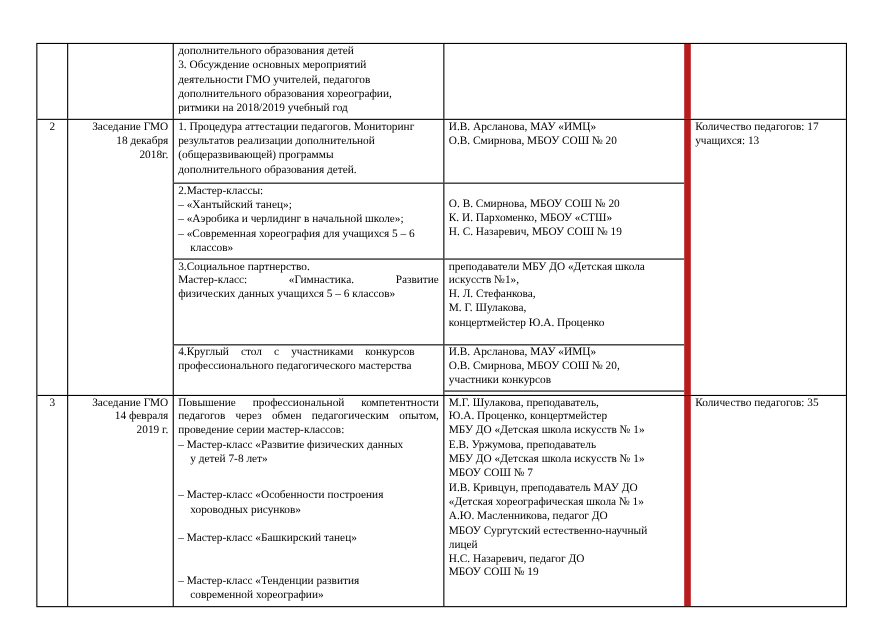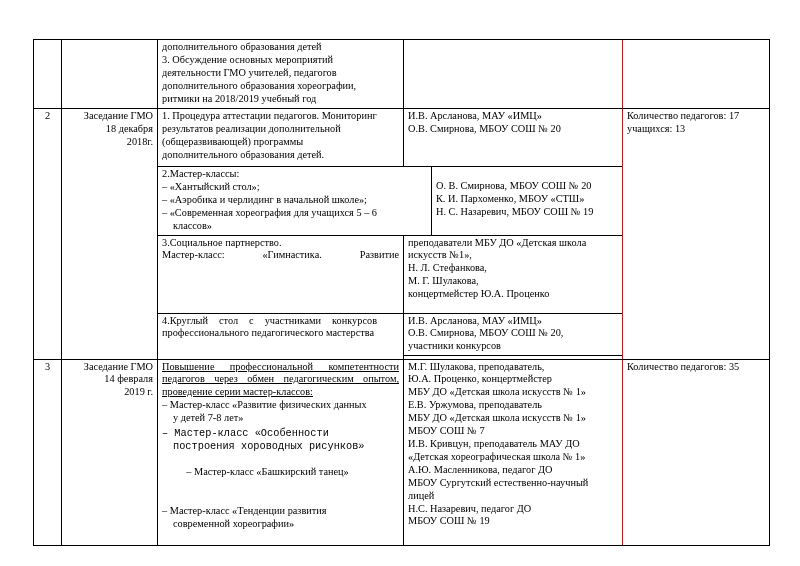--- a/index.html
+++ b/index.html
@@ -14,49 +14,49 @@
     font-size: 10.3px; line-height: 12.9px;
   }
   .trow { display: flex; align-items: stretch; }
   .trow + .trow { border-top: 1px solid #000; }
 
   .cell { padding: 1px 4px 2px 4px; }
   .c1 { width: 27px; flex: none; text-align: center; }
   .c2 { width: 96px; flex: none; text-align: right; border-left: 1px solid #000; }
   .c3 { width: 246px; flex: none; border-left: 1px solid #000; }
   .c4 { width: 219px; flex: none; border-left: 1px solid #000; padding-right: 10px; }
-  .c5 { flex: 1; border-left: 1px solid #b91c1c; font-family: Liberation Serif, serif; }
+  .c5 { flex: 1; border-left: 6px solid #b91c1c; font-family: Liberation Serif, serif; }
 
   .combo { width: 465px; flex: none; display: flex; flex-direction: column; }
   .subrow { display: flex; align-items: stretch; }
   .subrow + .subrow { border-top: 1px solid #000; }
   .subrow .c4 { flex: 1; }
 
   .rowA { min-height: 68px; }
   .sub1 { min-height: 57px; }
-  .sub2 { min-height: 68px; gap: 28px; }
+  .sub2 { min-height: 68px; }
   .sub3 { min-height: 78px; justify-content: center; }
   .sub4 { min-height: 46px; }
   .row3 { min-height: 186px; }
 
   .ln { min-height: 12.9px; }
-  .just { text-align: justify; text-decoration: underline; }
+  .just { text-align: justify; }
   .stretch { text-align: justify; text-align-last: justify; }
   .hang { padding-left: 11px; text-indent: -11px; }
 
   .s2c4 { padding-top: 13px; }
   .s4c3-p { text-align: justify; padding-right: 22px; }
 
   .s4c4 { display: flex; flex-direction: column; padding: 0; }
   .s4c4-inner { padding: 1px 10px 2px 4px; border-bottom: 1px solid #000; }
   .s4c4-filler { flex: 1; }
 
   .row3 .hang { padding-right: 26px; }
-  .mt1 { margin-top: 2px; font-family: Liberation Mono, monospace; }
-  .mt2 { margin-top: 13px; text-align: center; }
+  .mt1 { margin-top: 20px; }
+  .mt2 { margin-top: 13px; }
   .mt3 { margin-top: 26px; }
 </style>
 </head>
 <body>
 
 <div class="page">
   <div class="tbl">
 
     <div class="trow rowA">
       <div class="cell c1"></div>
@@ -93,35 +93,36 @@
           </div>
           <div class="cell c4">
             <div class="ln">И.В. Арсланова, МАУ «ИМЦ»</div>
             <div class="ln">О.В. Смирнова, МБОУ СОШ № 20</div>
           </div>
         </div>
 
         <div class="subrow sub2">
           <div class="cell c3">
             <div class="ln">2.Мастер-классы:</div>
-            <div class="ln hang">– «Хантыйский стол»;</div>
+            <div class="ln hang">– «Хантыйский танец»;</div>
             <div class="ln hang">– «Аэробика и черлидинг в начальной школе»;</div>
             <div class="ln hang">– «Современная хореография для учащихся 5 – 6 классов»</div>
           </div>
           <div class="cell c4 s2c4">
             <div class="ln">О. В. Смирнова, МБОУ СОШ № 20</div>
             <div class="ln">К. И. Пархоменко, МБОУ «СТШ»</div>
             <div class="ln">Н. С. Назаревич, МБОУ СОШ № 19</div>
           </div>
         </div>
 
         <div class="subrow sub3">
           <div class="cell c3">
             <div class="ln">3.Социальное партнерство.</div>
             <div class="ln stretch">Мастер-класс: «Гимнастика. Развитие</div>
+            <div class="ln">физических данных учащихся 5 – 6 классов»</div>
           </div>
           <div class="cell c4">
             <div class="ln">преподаватели МБУ ДО «Детская школа искусств №1»,</div>
             <div class="ln">Н. Л. Стефанкова,</div>
             <div class="ln">М. Г. Шулакова,</div>
             <div class="ln">концертмейстер Ю.А. Проценко</div>
           </div>
         </div>
 
         <div class="subrow sub4">

